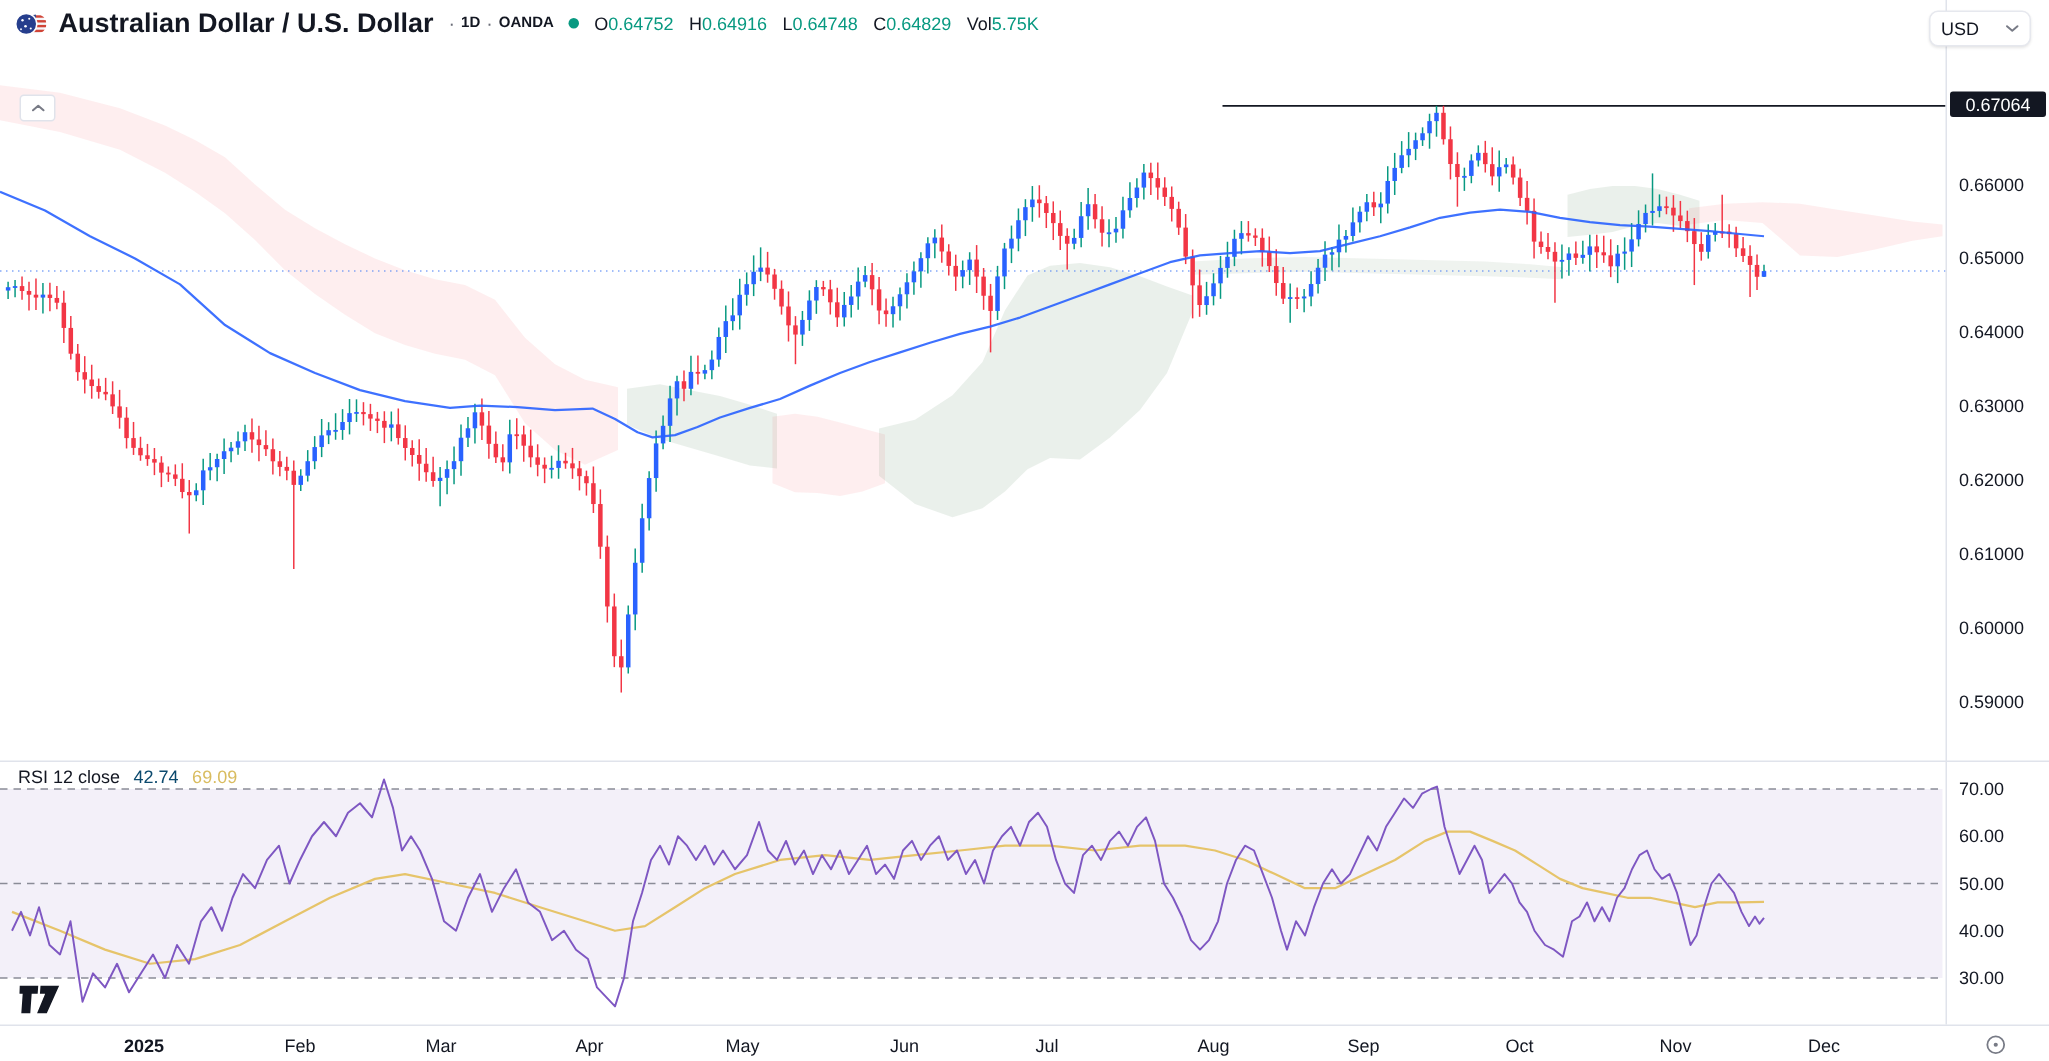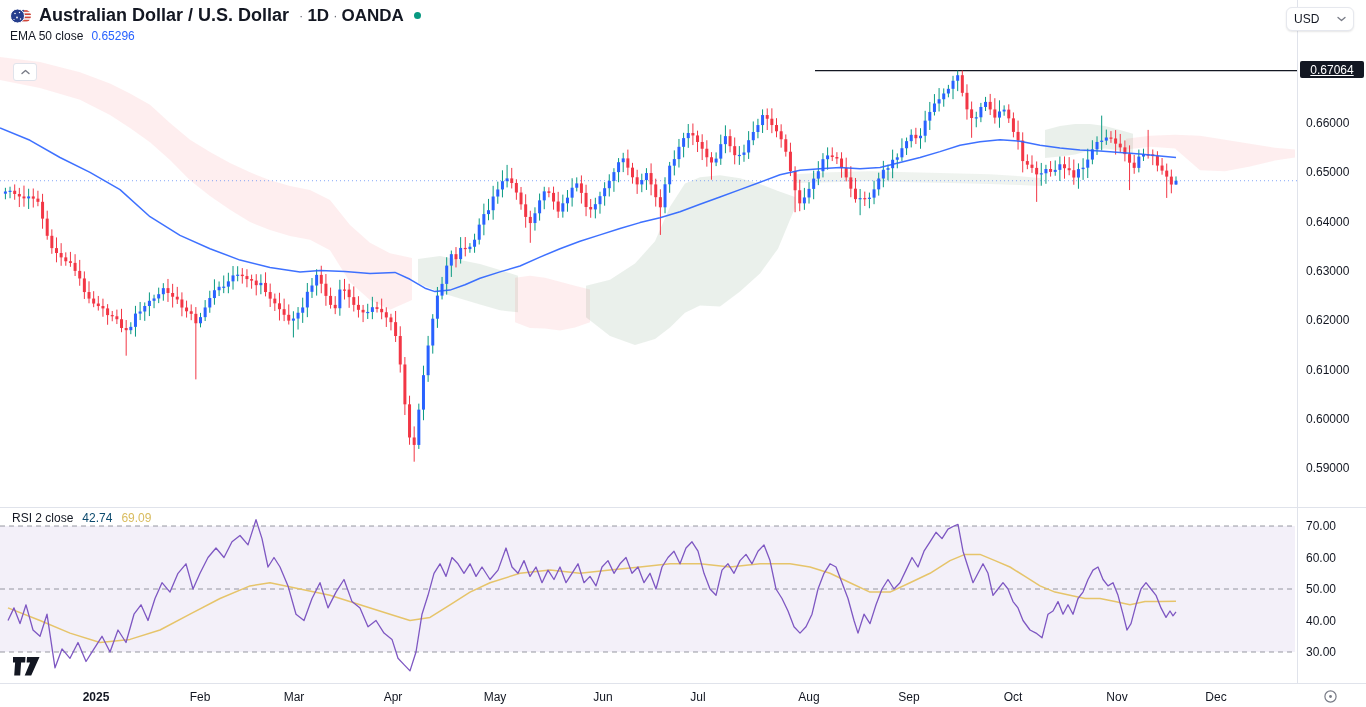--- a/index.html
+++ b/index.html
@@ -5,38 +5,38 @@
   html,body{margin:0;padding:0;background:#fff;}
   body{width:1366px;height:707px;overflow:hidden;position:relative;
        font-family:"Liberation Sans",sans-serif;color:#131722;-webkit-font-smoothing:antialiased;}
   .abs{position:absolute;}
   #chart-svg{position:absolute;left:0;top:0;}
   
   .legend{left:10px;top:6px;z-index:5;}
   .lrow{display:flex;align-items:center;height:19px;white-space:nowrap;}
   .lrow .title{font-size:18px;font-weight:700;margin-right:6px;}
   .lrow .sep{color:#6a6d78;margin:0 4px;font-size:13px;}
-  .lrow .meta{font-size:17px;font-weight:700;}
+  .lrow .meta{font-size:10px;font-weight:700;}
   .ohlc{font-size:12px;margin-left:10px;}
   .ohlc .lab{color:#131722;margin-left:7px;}
   .ohlc .val{color:#089981;}
   .ind-row{font-size:12px;height:17px;display:flex;align-items:center;margin-top:2px;}
   .ind-row .ilab{color:#131722;}
   .ind-row .ival{color:#2962FF;margin-left:8px;}
   .flagwrap{width:22px;height:16px;margin-right:7px;position:relative;}
   .statusdot{width:7px;height:7px;border-radius:50%;background:#089981;margin-left:10px;}
   .collapse-btn{left:13px;top:63px;width:22px;height:16px;background:#fff;border:1px solid #E0E3EB;
     border-radius:3px;display:flex;align-items:center;justify-content:center;cursor:pointer;z-index:5;}
   
   .usd-pill{right:12px;top:7px;height:22px;width:52px;background:#fff;border:1px solid #E6E8EE;border-radius:6px;
     box-shadow:0 1px 2px rgba(0,0,0,.10);display:flex;align-items:center;justify-content:space-between;
     padding:0 7px;font-size:12px;z-index:6;cursor:pointer;gap:16px;}
   
   .price-chip{left:1300px;top:61px;width:64px;height:17px;background:#131722;color:#fff;border-radius:2px;
-    font-size:12px;display:flex;align-items:center;justify-content:center;z-index:4;text-decoration:underline;}
+    font-size:12px;display:flex;align-items:center;justify-content:center;z-index:4;}
   
   .rsi-legend{left:12px;top:511px;font-size:12px;z-index:5;display:flex;align-items:center;white-space:nowrap;}
   .rsi-legend .rv1{color:#0c4a6e;margin-left:9px;}
   .rsi-legend .rv2{color:#D9BC5F;margin-left:9px;}
   .tv-logo{left:13px;top:657px;z-index:5;}
   .br-icon{left:1323px;top:689px;z-index:5;}
 </style>
 </head>
 <body>
 
@@ -627,24 +627,27 @@
           <circle cx="10.5" cy="11" r="0.7" fill="#fff"></circle>
         <circle cx="4" cy="11.5" r="0.6" fill="#fff"></circle>
       </svg>
     </span>
     <span class="title">Australian Dollar / U.S. Dollar</span>
     <span class="sep">·</span>
     <span class="meta">1D</span>
     <span class="sep">·</span>
     <span class="meta">OANDA</span>
     <span class="statusdot"></span>
-  </div>
-  <div class="ind-row">
-    <span class="ilab">EMA 50 close</span>
-    <span class="ival">0.65296</span>
+    <span class="ohlc">
+      <span class="lab" style="margin-left:0">O</span><span class="val">0.64752</span>
+      <span class="lab">H</span><span class="val">0.64916</span>
+      <span class="lab">L</span><span class="val">0.64748</span>
+      <span class="lab">C</span><span class="val">0.64829</span>
+      <span class="lab">Vol</span><span class="val">5.75K</span>
+    </span>
   </div>
 </div>
 
 <div class="abs collapse-btn">
   <svg width="9" height="6" viewBox="0 0 9 6">
     <polyline points="1,4.5 4.5,1.5 8,4.5" fill="none" stroke="#787B86" stroke-width="1.4" stroke-linecap="round" stroke-linejoin="round"></polyline>
   </svg>
 </div>
 
 <div class="abs usd-pill">
@@ -652,21 +655,21 @@
   <svg width="9" height="6" viewBox="0 0 9 6">
     <polyline points="1,1.5 4.5,4.5 8,1.5" fill="none" stroke="#787B86" stroke-width="1.3" stroke-linecap="round" stroke-linejoin="round"></polyline>
   </svg>
 </div>
 
 <div class="abs price-chip">
   <span>0.67064</span>
 </div>
 
 <div class="abs rsi-legend">
-  <span>RSI 2 close</span>
+  <span>RSI 12 close</span>
   <span class="rv1">42.74</span>
   <span class="rv2">69.09</span>
 </div>
 
 <div class="abs tv-logo">
   <svg width="27" height="19" viewBox="0 0 27 19">
     <path d="M0 0 H12.5 V5.5 H8.5 V18.5 H2.5 V5.5 H0 Z" fill="#131722" transform="skewX(-4)"></path>
     <path d="M14 0 H26.5 L19.5 18.5 H13 L17.5 5.5 H14 Z" fill="#131722" transform="skewX(-4)"></path>
   </svg>
 </div>

